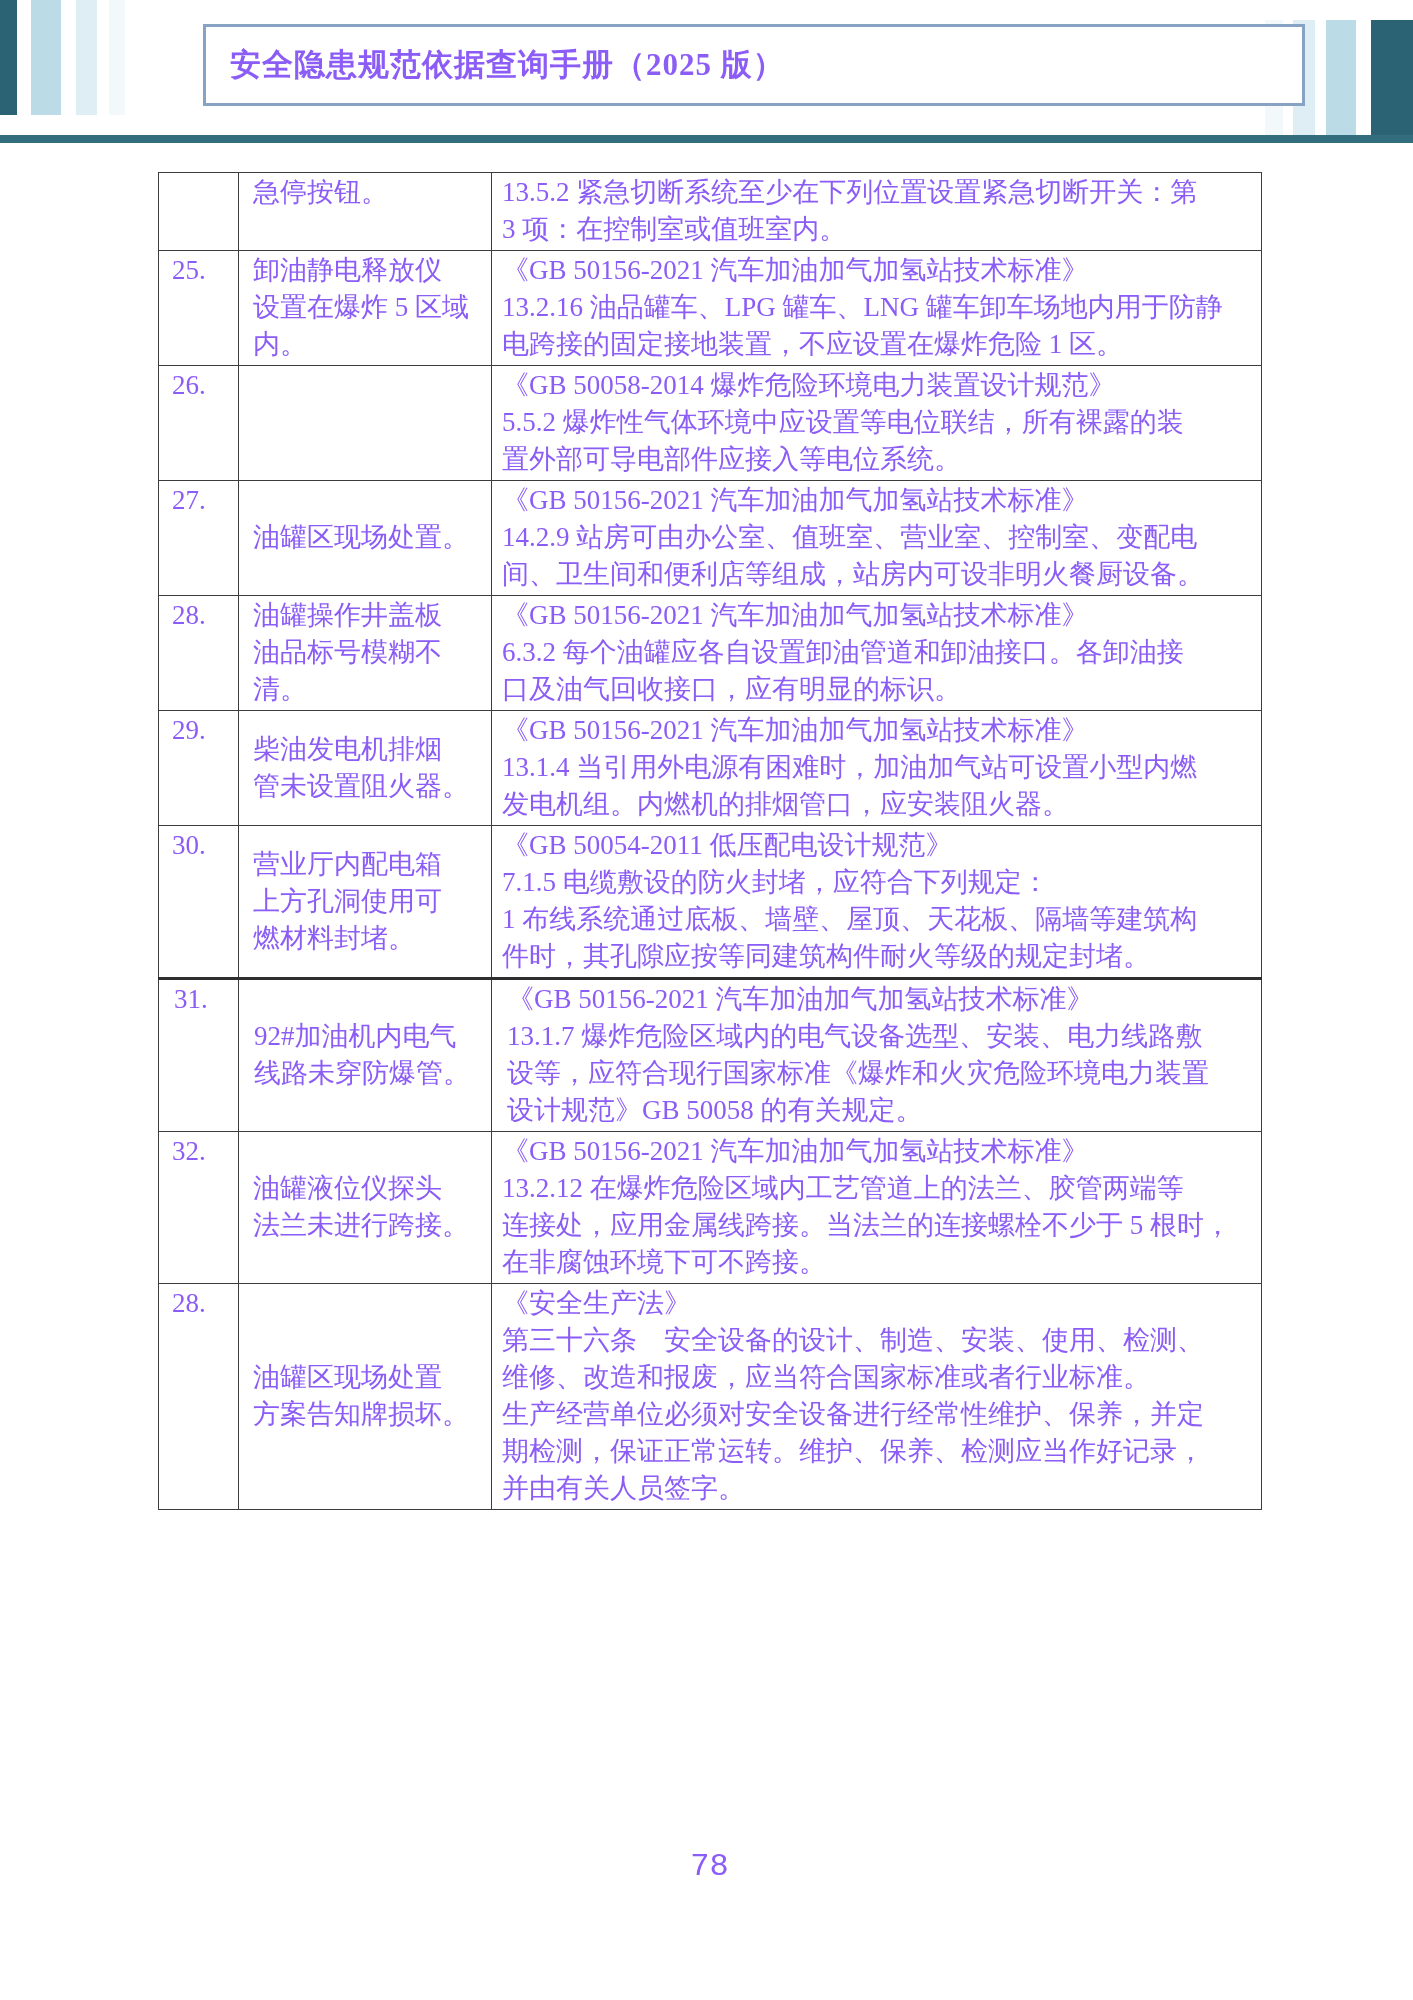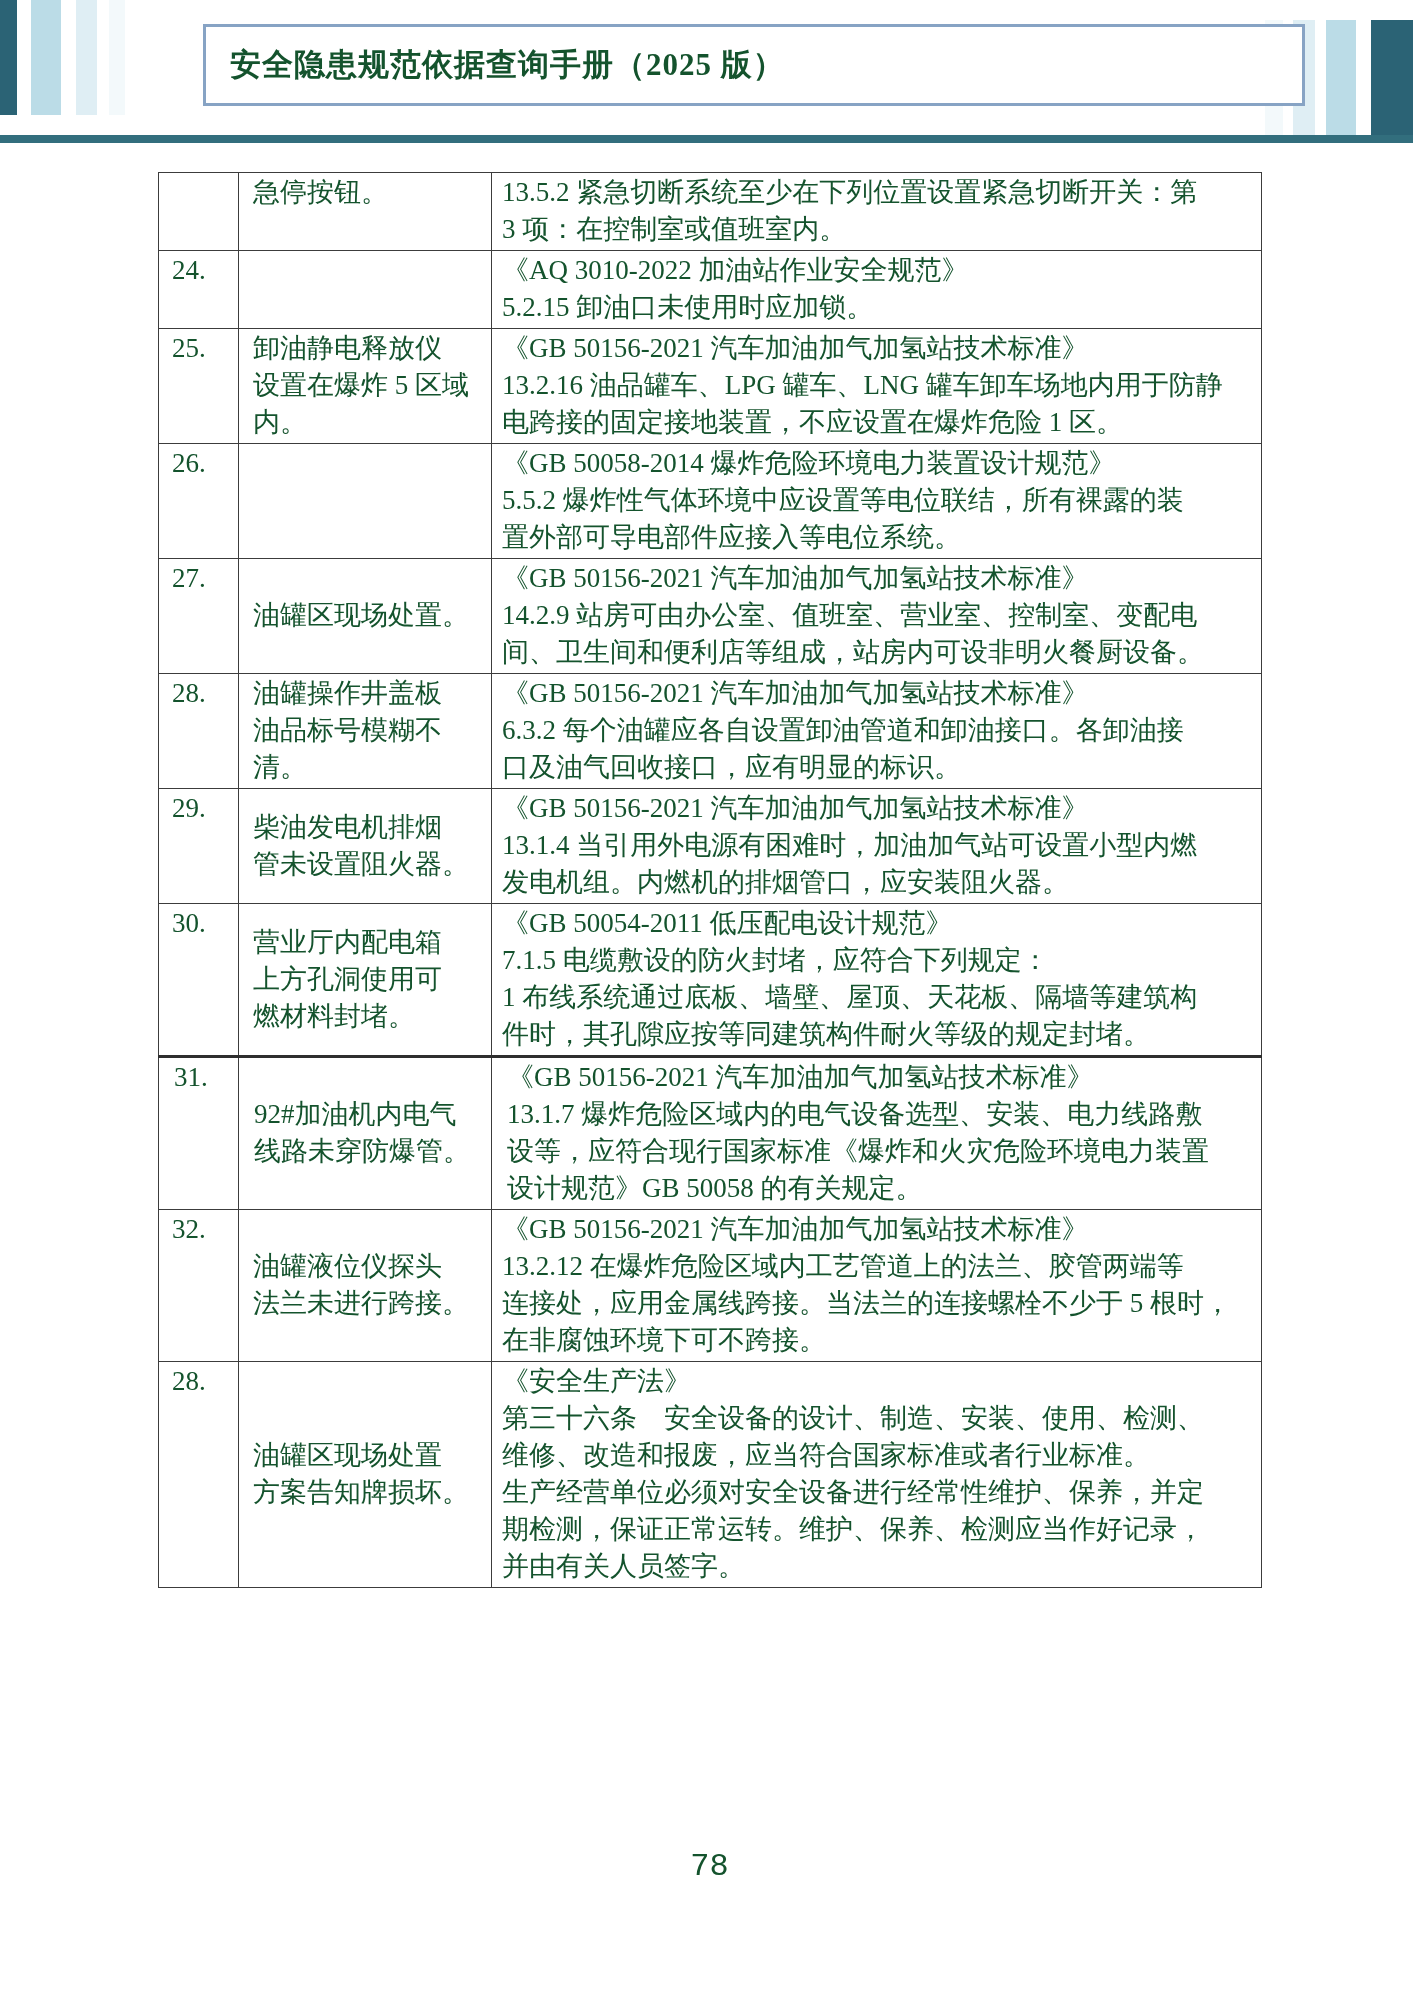--- a/index.html
+++ b/index.html
@@ -6,21 +6,21 @@
   body {
     font-family: "Liberation Serif", "DejaVu Serif", serif;
     background: #ffffff;
   }
   .page {
     position: relative;
     width: 1413px;
     height: 2000px;
     background: #ffffff;
     overflow: hidden;
-    color: #14532d;
+    color: #8b5cf6;
   }
 
   
   .decor { position: absolute; }
   .left-bar-dark   { left: 0;    top: 0;   width: 17px; height: 115px; background: #2b6375; }
   .left-stripe-1   { left: 31px; top: 0;   width: 30px; height: 115px; background: #bbdce7; }
   .left-stripe-2   { left: 76px; top: 0;   width: 21px; height: 115px; background: #dfeef4; }
   .left-stripe-3   { left: 109px;top: 0;   width: 16px; height: 115px; background: #f3f9fb; }
   .right-stripe-3  { left: 1265px; top: 20px; width: 18px; height: 115px; background: #f3f9fb; }
   .right-stripe-2  { left: 1293px; top: 20px; width: 22px; height: 115px; background: #dfeef4; }
@@ -113,26 +113,20 @@
       <col style="width:770px">
     </colgroup>
     <tbody id="table-body">
         <tr>
           <td class="col-no"></td>
           <td class="col-hazard v-top">急停按钮。</td>
           <td class="col-basis">13.5.2 紧急切断系统至少在下列位置设置紧急切断开关：第
 3 项：在控制室或值班室内。</td>
         </tr>
         <tr>
-          <td class="col-no">24.</td>
-          <td class="col-hazard"></td>
-          <td class="col-basis">《AQ 3010-2022 加油站作业安全规范》
-5.2.15 卸油口未使用时应加锁。</td>
-        </tr>
-        <tr>
           <td class="col-no">25.</td>
           <td class="col-hazard">卸油静电释放仪
 设置在爆炸 5 区域
 内。</td>
           <td class="col-basis">《GB 50156-2021 汽车加油加气加氢站技术标准》
 13.2.16 油品罐车、LPG 罐车、LNG 罐车卸车场地内用于防静
 电跨接的固定接地装置，不应设置在爆炸危险 1 区。</td>
         </tr>
         <tr>
           <td class="col-no">26.</td>

